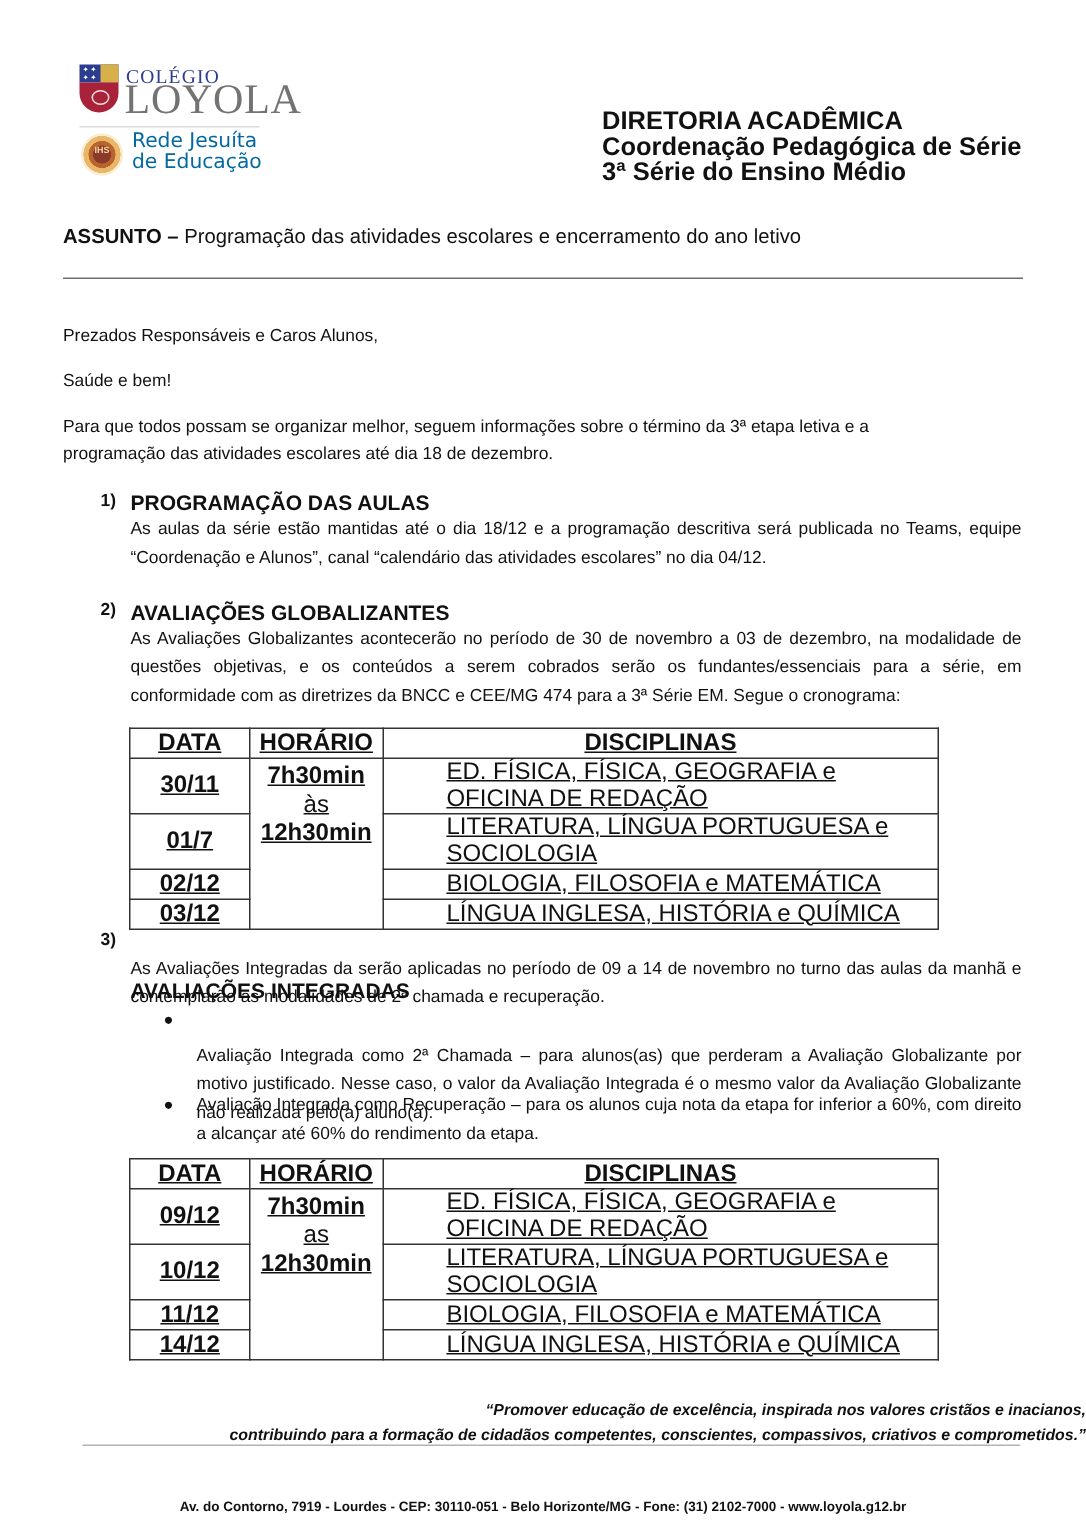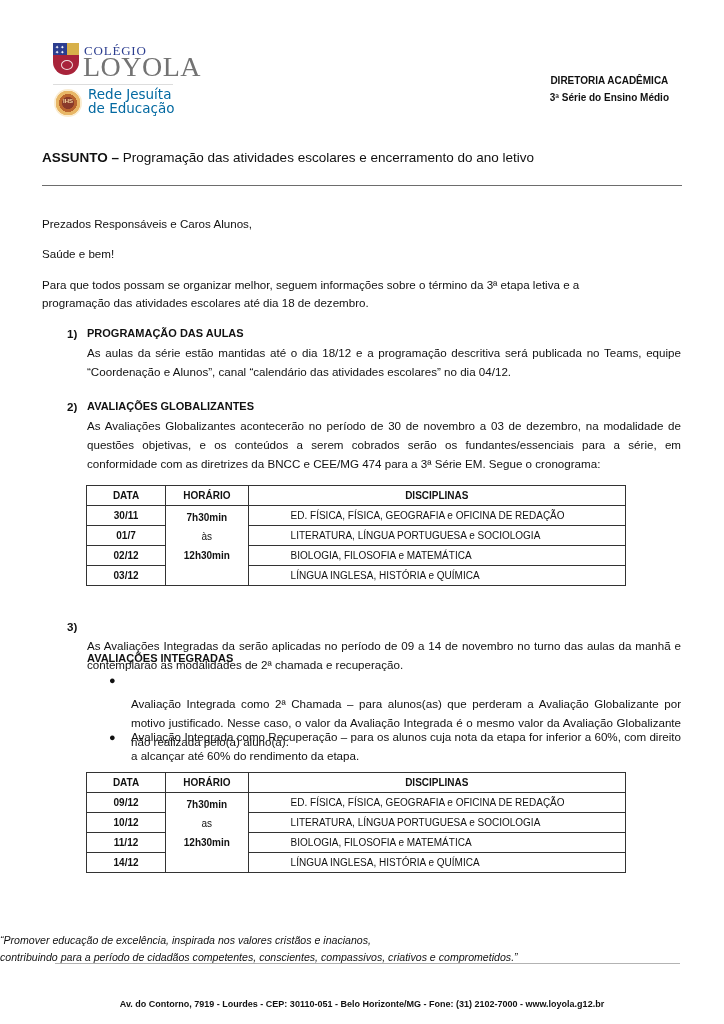--- a/index.html
+++ b/index.html
@@ -21,42 +21,42 @@
   .brand-loyola { position:absolute; left:33px; top:14px; font-family:"Liberation Serif", serif; font-size:28px;
                   color:#737373; letter-spacing:0.5px; line-height:26px; }
   .sep { position:absolute; left:3px; top:44px; width:120px; height:1px; background:#ddd; }
   .sun { position:absolute; left:4px; top:49px; width:28px; height:28px; border-radius:50%;
          background: radial-gradient(circle, #8a3a2a 0 30%, #b9642e 31% 45%, #e8b767 46% 62%, rgba(240,200,120,0.35) 63% 100%); }
   .sun span { position:absolute; left:0; top:9px; width:28px; text-align:center; font-size:6px; color:#f5d8a0; font-weight:bold; }
   .rede { position:absolute; left:38px; top:47px; font-family:"DejaVu Sans", sans-serif; font-size:13.5px;
           color:#0369a1; line-height:14px; }
 
   
-  .hdr { right:55px; top:72px; text-align:center; font-weight:bold; font-size:10px; line-height:17px; color:#111; }
+  .hdr { right:43px; top:72px; text-align:left; font-weight:bold; font-size:17px; line-height:17px; color:#111; }
 
   .subject { left:42px; top:150px; font-size:13.5px; }
   .subject b { font-weight:bold; }
   .rule-top { left:42px; top:185px; width:640px; height:1px; background:#6d6d6d; }
 
   .p { left:42px; font-size:11.6px; line-height:18px; }
   .sec-num { left:67px; font-weight:bold; font-size:11.6px; }
-  .sec-head { left:87px; font-weight:bold; font-size:11px; }
+  .sec-head { left:87px; font-weight:bold; font-size:14px; }
   .sec-body { left:87px; width:594px; font-size:11.6px; line-height:19px; text-align:justify; }
   .bullet { left:109px; font-size:11px; }
   .bullet-body { left:131px; width:550px; font-size:11.6px; line-height:19px; text-align:justify; }
 
-  table.sched { position:absolute; border-collapse:collapse; font-size:10px; }
+  table.sched { position:absolute; border-collapse:collapse; font-size:16px;text-decoration:underline; }
   table.sched td, table.sched th { border:1px solid #333; height:19px; padding:0 6px; }
   table.sched th { font-weight:bold; text-align:center; }
   table.sched td.date { font-weight:bold; text-align:center; width:62px; padding:0; }
   table.sched td.time { font-weight:bold; text-align:center; width:62px; vertical-align:top; line-height:19px; padding:2px 0 0 0; }
   table.sched td.disc { width:380px;padding-left:42px; }
   .w-date { width:74px; } .w-time { width:74px; }
 
-  .quote { left:0; width:724px; top:932px; text-align:left; font-style:italic; font-weight:normal; font-size:10.6px; line-height:17px; }
+  .quote { left:0; width:724px; top:932px; text-align:right; font-style:italic; font-weight:bold; font-size:10.6px; line-height:17px; }
   .rule-bottom { left:55px; top:963px; width:625px; height:1px; background:#b3b3b3; }
   .addr { left:0; width:724px; top:967px; text-align:center; font-weight:bold; font-size:9px;margin-top:32px; }
 </style>
 </head>
 <body>
 
 <div class="abs logo">
   <div class="crest">
     <div class="crest-top">
         <div class="stars">✦✦<br>✦✦</div>
@@ -73,20 +73,21 @@
       <span>IHS</span>
     </div>
   <div class="rede">
     <div>Rede Jesuíta</div>
     <div>de Educação</div>
   </div>
 </div>
 
 <div class="abs hdr">
   <div>DIRETORIA ACADÊMICA</div>
+  <div>Coordenação Pedagógica de Série</div>
   <div>3ª Série do Ensino Médio</div>
 </div>
 
 <div class="abs subject">
   <b>ASSUNTO –</b><span> Programação das atividades escolares e encerramento do ano letivo</span>
 </div>
 <div class="abs rule-top"></div>
 
 <div class="abs p" style="top:215px;">Prezados Responsáveis e Caros Alunos,</div>
 <div class="abs p" style="top:245px;">Saúde e bem!</div>
@@ -169,16 +170,16 @@
   </tr>
   <tr>
     <td class="date">14/12</td>
     <td class="disc">LÍNGUA INGLESA, HISTÓRIA e QUÍMICA</td>
   </tr>
 </tbody>
   </table>
 
 <div class="abs quote">
   <div>“Promover educação de excelência, inspirada nos valores cristãos e inacianos,</div>
-  <div>contribuindo para a período de cidadãos competentes, conscientes, compassivos, criativos e comprometidos.”</div>
+  <div>contribuindo para a formação de cidadãos competentes, conscientes, compassivos, criativos e comprometidos.”</div>
 </div>
 <div class="abs rule-bottom"></div>
 <div class="abs addr">Av. do Contorno, 7919 - Lourdes - CEP: 30110-051 - Belo Horizonte/MG - Fone: (31) 2102-7000 - www.loyola.g12.br</div>
 
 </body></html>

